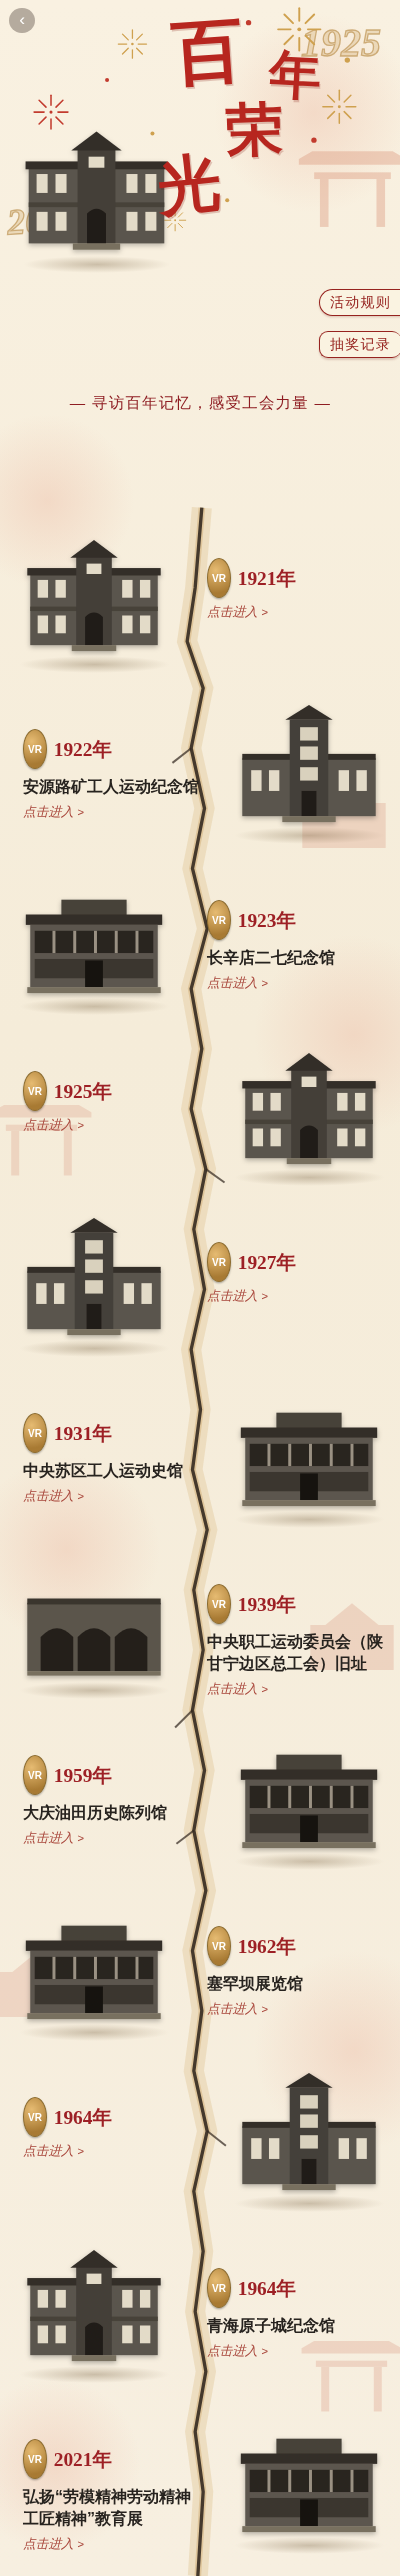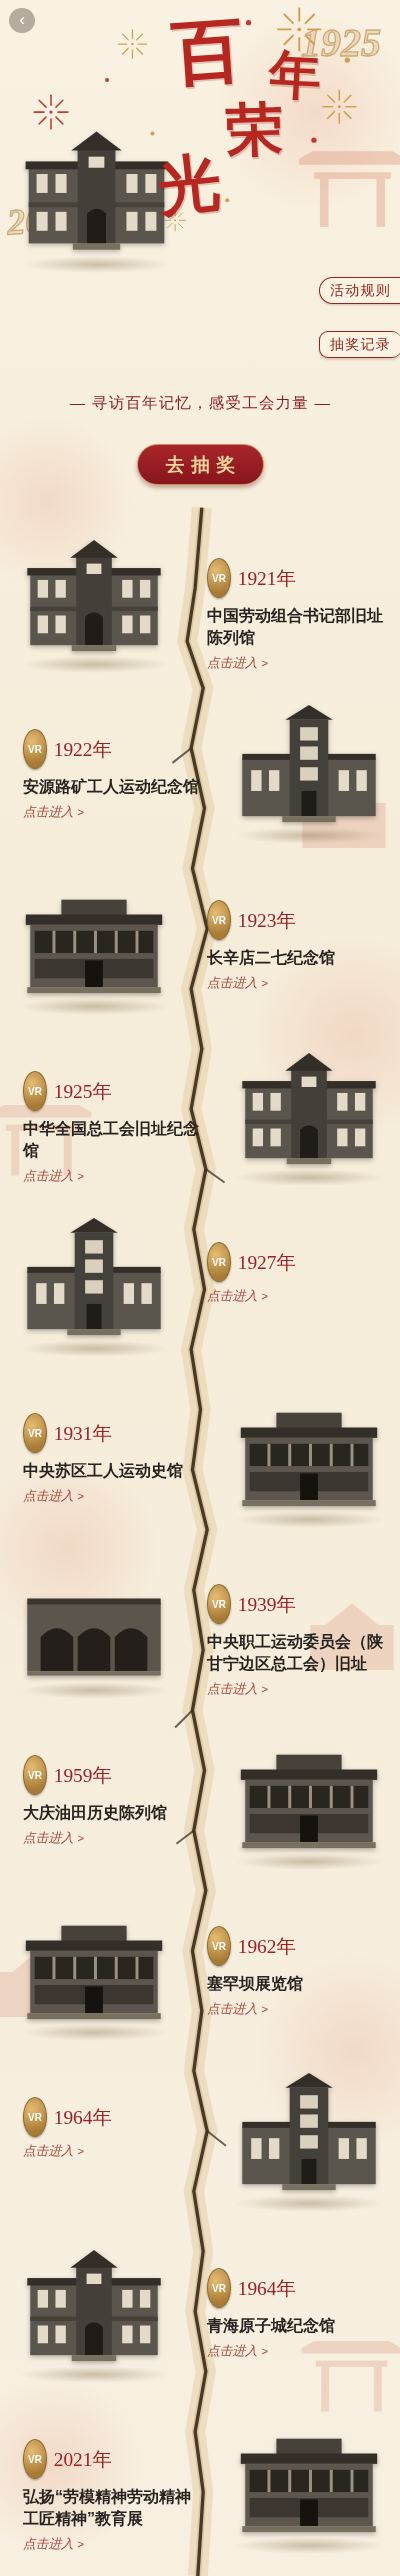--- a/index.html
+++ b/index.html
@@ -53,21 +53,21 @@
 
   .fireworks { position:absolute; left:0; top:0; z-index:2; pointer-events:none; }
 
   .pill {
     position:absolute; right:0; width:82px; height:27px; z-index:6;
     border:1.3px solid #96231f; border-right:none; border-radius:13.4px 0 0 13.4px;
     background:#faf3e1; color:#96231f; font-size:14px; text-align:center;
     line-height:24px; letter-spacing:1.3px; cursor:pointer;
     box-shadow:0 1.3px 2px rgba(120,40,30,.2);
   }
-  #rules   { top:277px; }
+  #rules   { top:289px; }
   #records { top:331px;border-radius:9px; }
 
   .tagline {
     position:absolute; top:393px; left:0; width:100%; z-index:4;
     text-align:center; color:#8e1d22; font-size:15.4px; letter-spacing:1.3px; font-weight:normal;
   }
 
   .lottery {
     position:absolute; left:137px; top:444px; width:127px; height:41px; z-index:6;
     border-radius:21.4px; background:linear-gradient(#a8262b, #88151a);
@@ -88,21 +88,21 @@
   .b-right .info { left:23px; }
 
   .year-row { display:flex; align-items:center; }
   .vr {
     display:inline-flex; align-items:center; justify-content:center;
     width:24px; height:40px; border-radius:50%;
     background:radial-gradient(circle at 35% 30%, #e6bb72, #a87a33 75%);
     border:1.3px solid #8a6a2e; color:#fff; font-weight:bold; font-size:10px;
     box-shadow:0 1.3px 2px rgba(0,0,0,.3); flex:0 0 auto;
   }
-  .year { margin-left:6.7px; font-size:19.4px; font-weight:normal; color:#9d2025;
+  .year { margin-left:6.7px; font-size:19.4px; font-weight:bold; color:#9d2025;
     font-family:"Liberation Serif", serif; }
   .mname { margin-top:6.7px; font-size:16px; font-weight:bold; color:#27231f; line-height:1.38; }
   .enter { margin-top:6px; font-size:12.7px; color:#a8453a; cursor:pointer;font-style:italic; }
   .enter .arr { font-size:11.4px; }
 </style>
 </head>
 <body>
 
 <svg width="0" height="0" style="position:absolute" aria-hidden="true">
   <defs>
@@ -294,33 +294,31 @@
         <use href="#b-classic"></use>
       </svg>
     <div class="ground"></div>
   </div>
 
   <div class="pill" id="rules">活动规则</div>
   <div class="pill" id="records">抽奖记录</div>
 
   <div class="tagline">— 寻访百年记忆，感受工会力量 —</div>
 
-  <div class="lottery">去抽奖</div>
 
   <div id="timeline">
       <div class="entry b-left" style="top: 531px;">
         <div class="building"><svg viewBox="0 0 200 170">
             <use href="#b-classic"></use>
           </svg><div class="ground"></div></div>
         <div class="info">
           <div class="year-row">
             <span class="vr">VR</span>
             <span class="year">1921年</span>
           </div>
-          <div class="mname">中国劳动组合书记部旧址陈列馆</div>
           <div class="enter">点击进入 <span class="arr">&gt;</span></div>
         </div>
       </div>
       <div class="entry b-right" style="top: 702px;">
         <div class="building"><svg viewBox="0 0 200 170">
             <use href="#b-tower"></use>
           </svg><div class="ground"></div></div>
         <div class="info">
           <div class="year-row">
             <span class="vr">VR</span>
@@ -345,21 +343,20 @@
       </div>
       <div class="entry b-right" style="top: 1044px;">
         <div class="building"><svg viewBox="0 0 200 170">
             <use href="#b-classic"></use>
           </svg><div class="ground"></div></div>
         <div class="info">
           <div class="year-row">
             <span class="vr">VR</span>
             <span class="year">1925年</span>
           </div>
-          <div class="mname">中华全国总工会旧址纪念馆</div>
           <div class="enter">点击进入 <span class="arr">&gt;</span></div>
         </div>
       </div>
       <div class="entry b-left" style="top: 1215px;">
         <div class="building"><svg viewBox="0 0 200 170">
             <use href="#b-tower"></use>
           </svg><div class="ground"></div></div>
         <div class="info">
           <div class="year-row">
             <span class="vr">VR</span>

